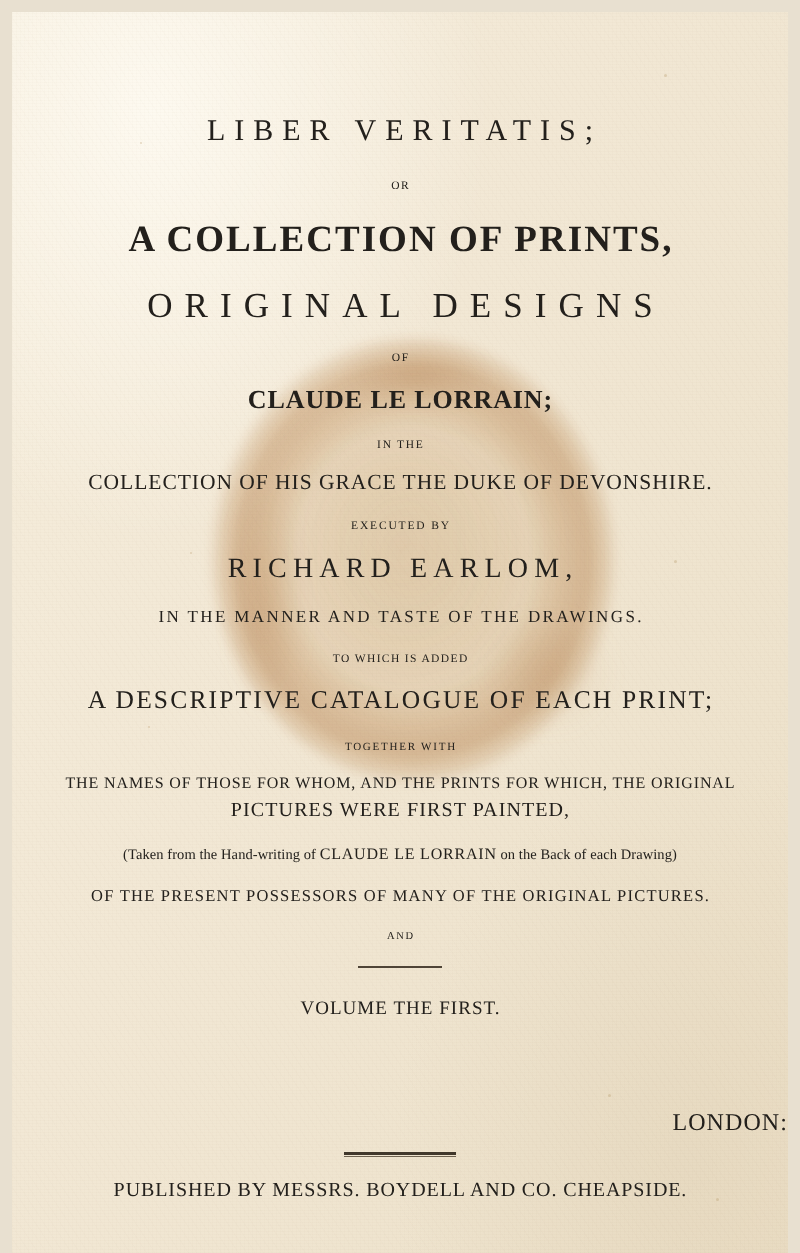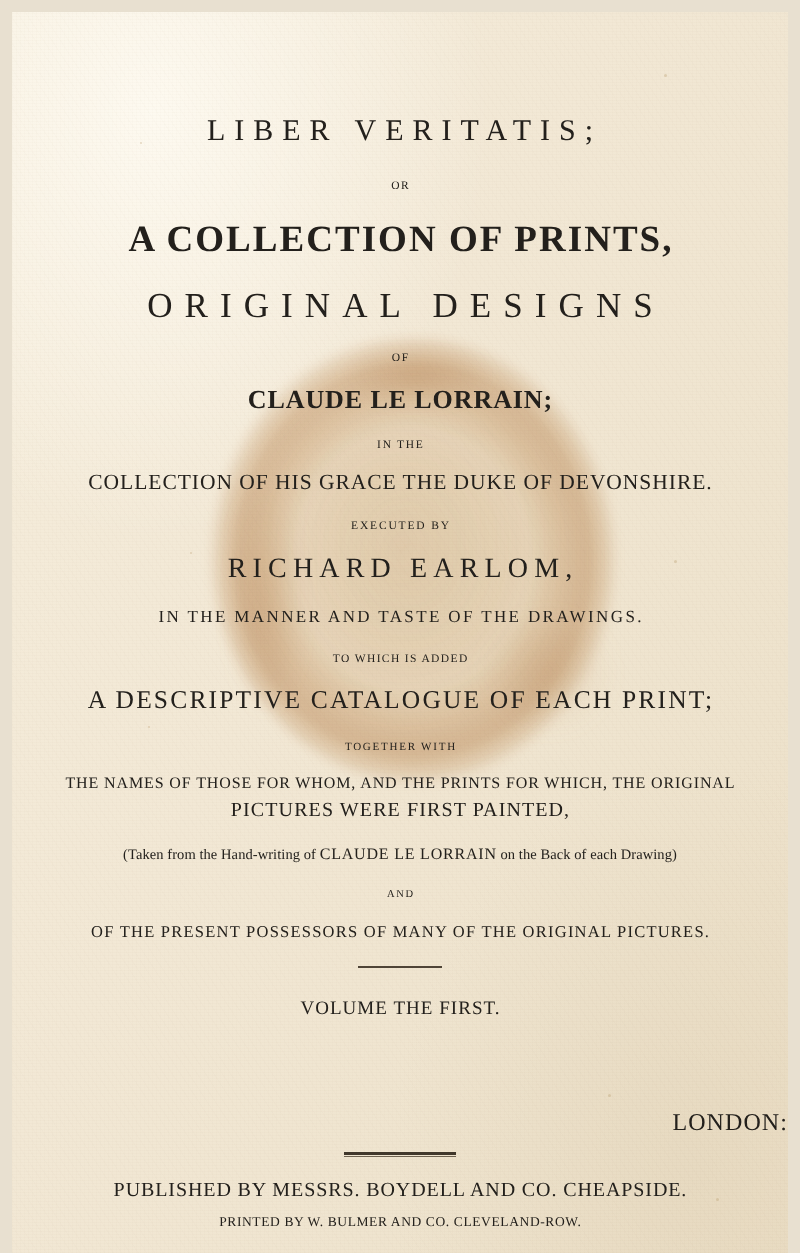--- a/index.html
+++ b/index.html
@@ -353,35 +353,34 @@
     <div class="line l-earlom">RICHARD EARLOM,</div>
     <div class="line l-manner">IN THE MANNER AND TASTE OF THE DRAWINGS.</div>
     <div class="line l-towhich">TO WHICH IS ADDED</div>
     <div class="line l-descriptive">A DESCRIPTIVE CATALOGUE OF EACH PRINT;</div>
     <div class="line l-togetherwith">TOGETHER WITH</div>
     <div class="line l-names1">THE NAMES OF THOSE FOR WHOM, AND THE PRINTS FOR WHICH, THE ORIGINAL</div>
     <div class="line l-names2">PICTURES WERE FIRST PAINTED,</div>
 
     <div class="line l-taken"><span>(Taken from the Hand-writing of </span><span class="smallcaps">CLAUDE LE LORRAIN</span><span> on the Back of each Drawing)</span></div>
 
+    <div class="line l-possessors">OF THE PRESENT POSSESSORS OF MANY OF THE ORIGINAL PICTURES.</div>
     <div class="line l-and">AND</div>
-    <div class="line l-possessors">OF THE PRESENT POSSESSORS OF MANY OF THE ORIGINAL PICTURES.</div>
 
     <div class="rule-wrap">
       <div class="rule-single"></div>
     </div>
 
     <div class="line l-volume">VOLUME THE FIRST.</div>
 
     <div class="line l-london">LONDON:</div>
 
     <div class="rule-wrap">
       <div class="rule-double">
         <div class="thick"></div>
         <div class="thin"></div>
       </div>
     </div>
 
     <div class="line l-published">PUBLISHED BY MESSRS. BOYDELL AND CO. CHEAPSIDE.</div>
-    <div class="line l-printed">PRINTED BY W. BULMER AND CO. CLEVELAND-ROW.</div>
 
   </div>
 </div>
 
 </body></html>

